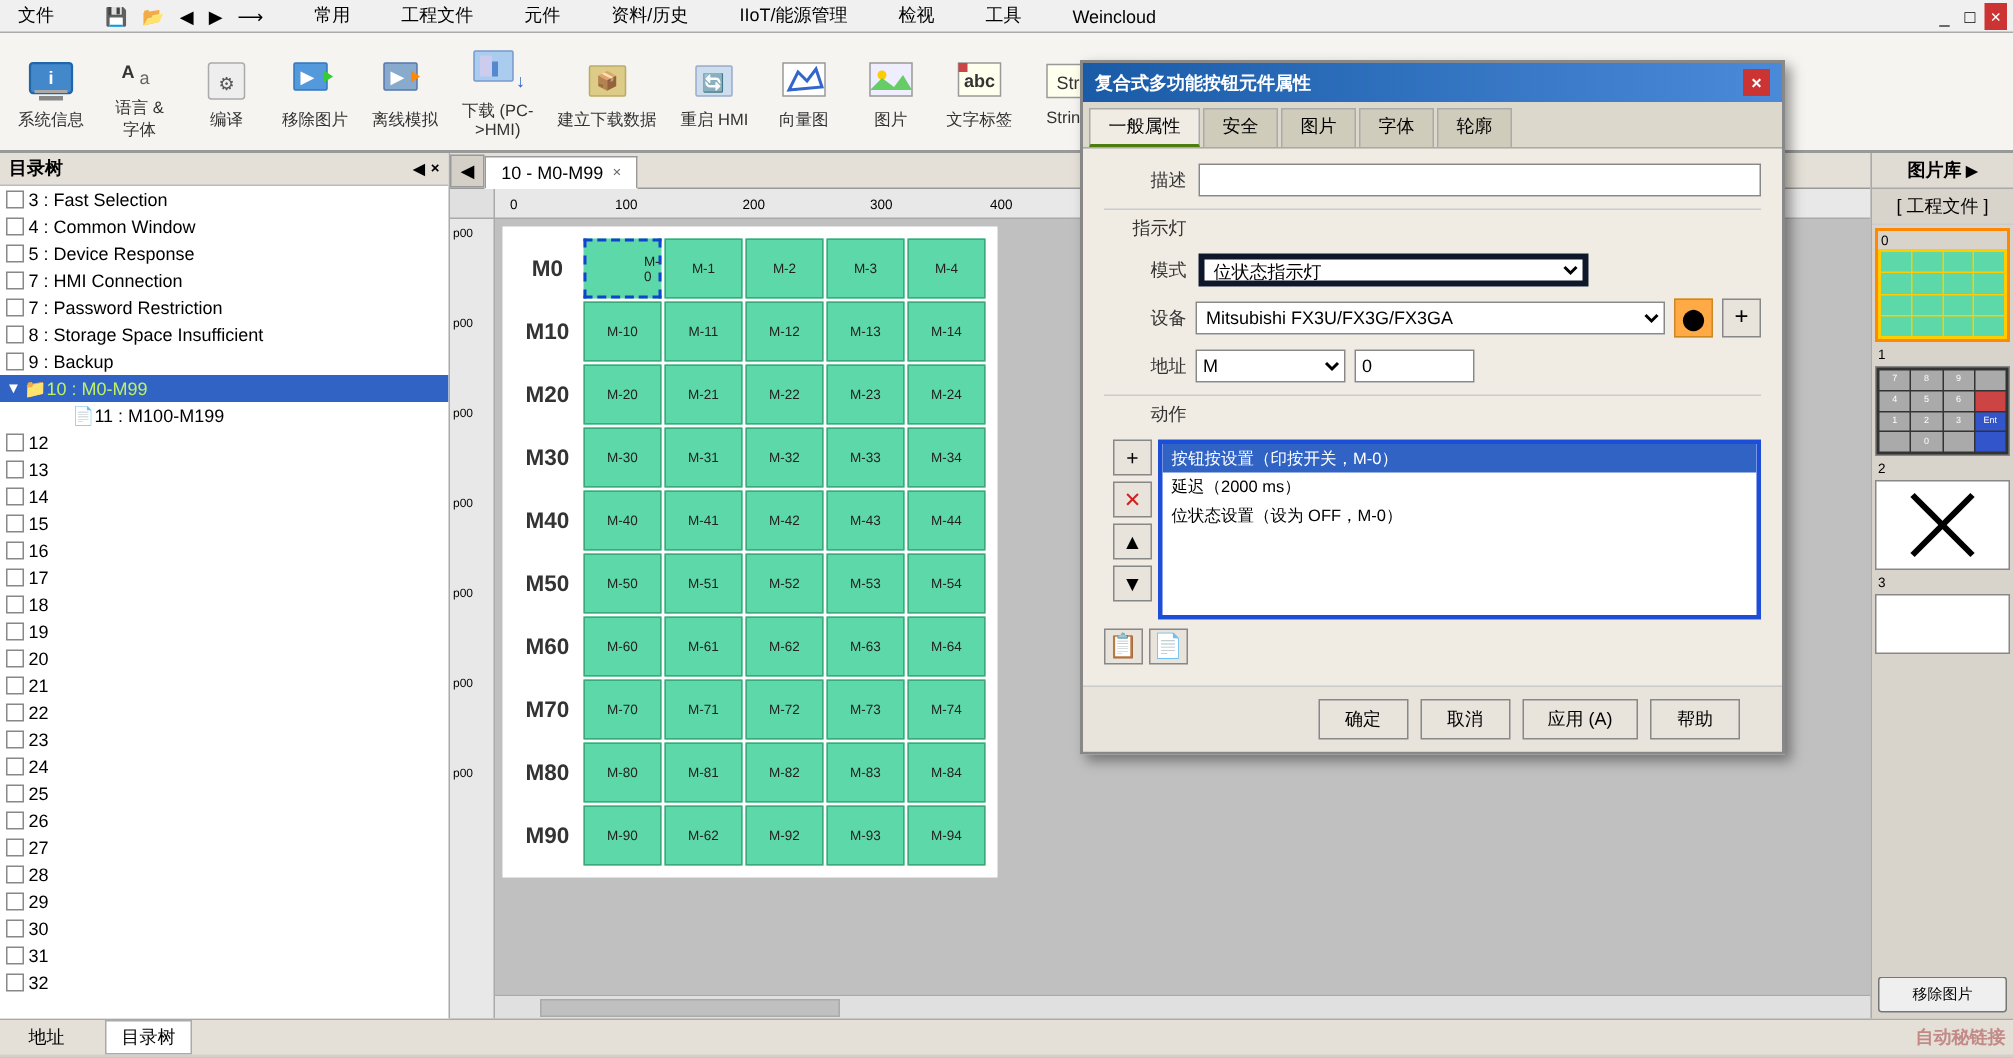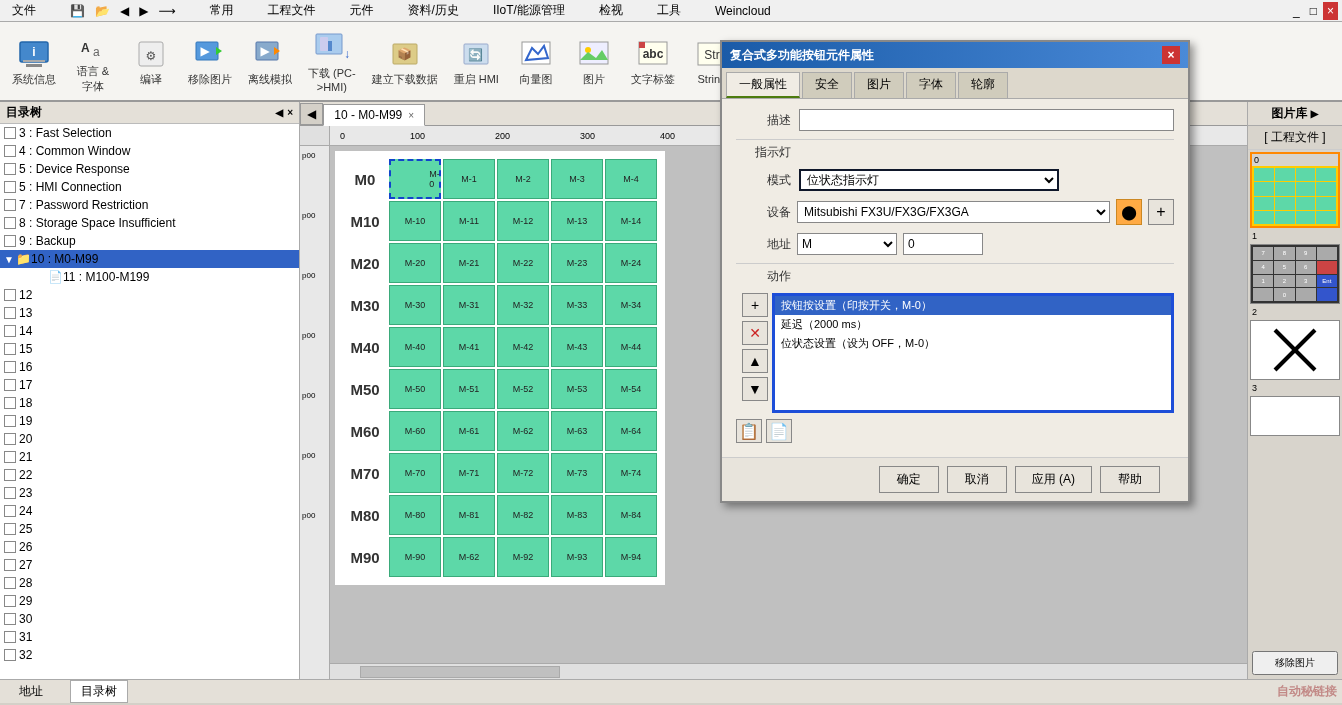--- a/index.html
+++ b/index.html
@@ -17,21 +17,21 @@
 
     
     .main-area { display: flex; height: calc(705px - 22px - 82px - 24px); }
 
     
     .dir-tree { width: 300px; min-width: 300px; background: #fff; border-right: 1px solid #aaa; overflow-y: auto; }
     .dir-header { background: #e4e0d8; border-bottom: 1px solid #bbb; height: 22px; display: flex; align-items: center; padding: 0 6px; font-weight: bold; justify-content: space-between; }
     .dir-header-icons { display: flex; gap: 4px; }
     .dir-tree-item { display: flex; align-items: center; padding: 2px 4px; cursor: pointer; user-select: none; white-space: nowrap; }
     .dir-tree-item.selected { background: #3163c5; color: white; }
-    .dir-tree-item.selected .item-text { color: #000000; }
+    .dir-tree-item.selected .item-text { color: #bef264; }
     .dir-indent { display: inline-block; width: 16px; }
     .dir-arrow { display: inline-block; width: 12px; font-size: 10px; }
     .dir-checkbox { width: 12px; height: 12px; border: 1px solid #888; display: inline-flex; align-items: center; justify-content: center; margin-right: 3px; font-size: 8px; }
     .item-text { font-size: 12px; }
 
     
     .editor-area { flex: 1; display: flex; flex-direction: column; background: #c8c8c8; overflow: hidden; }
     .tab-bar { display: flex; background: #e4e0d8; border-bottom: 1px solid #999; height: 24px; align-items: flex-end; }
     .tab { display: flex; align-items: center; padding: 2px 10px; background: #d4d0c8; border: 1px solid #999; border-bottom: none; cursor: pointer; font-size: 12px; gap: 6px; height: 22px; }
     .tab.active { background: #fff; border-bottom: 1px solid #fff; margin-bottom: -1px; }
@@ -63,21 +63,21 @@
     .dialog-titlebar { background: linear-gradient(to right, #1a5ba8, #4a8ad8); color: white; padding: 4px 8px; display: flex; align-items: center; justify-content: space-between; font-size: 13px; font-weight: bold; }
     .dialog-close-btn { background: #cc3333; color: white; border: none; cursor: pointer; width: 18px; height: 18px; display: flex; align-items: center; justify-content: center; font-size: 12px; font-weight: bold; }
     .dialog-tabs { display: flex; background: #ddd8cc; border-bottom: 1px solid #aaa; padding: 4px 4px 0; gap: 2px; }
     .dialog-tab { padding: 3px 12px; background: #d0ccbc; border: 1px solid #aaa; border-bottom: none; cursor: pointer; font-size: 12px; }
     .dialog-tab.active { background: #f0ece4; border-bottom: 2px solid #4d7c0f; }
     .dialog-body { padding: 10px 14px; }
     .form-row { display: flex; align-items: center; margin-bottom: 8px; gap: 8px; }
     .form-label { width: 55px; text-align: right; font-size: 12px; color: #333; }
     .form-input { flex: 1; height: 22px; border: 1px solid #888; background: white; padding: 0 4px; font-size: 12px; }
     .form-select { flex: 1; height: 22px; border: 1px solid #888; background: white; padding: 0 2px; font-size: 12px; }
-    .form-select-wide { width: 260px; height: 22px; border: 2px solid #0f172a; background: white; padding: 0 2px; font-size: 12px; }
+    .form-select-wide { width: 260px; height: 22px; border: 4px solid #0f172a; background: white; padding: 0 2px; font-size: 12px; }
     .checkbox-row { display: flex; align-items: center; gap: 6px; margin: 4px 0; }
     .action-list { flex: 1; background: white; border: 3px solid #1d4ed8; min-height: 120px; overflow-y: auto; }
     .action-item { padding: 2px 6px; font-size: 11px; cursor: pointer; }
     .action-item.selected { background: #3163c5; color: white; }
     .action-btns { display: flex; flex-direction: column; gap: 4px; margin-left: 6px; }
     .action-btn { width: 26px; height: 24px; border: 1px solid #888; background: #e8e4dc; cursor: pointer; display: flex; align-items: center; justify-content: center; font-size: 14px; }
     .dialog-footer { display: flex; justify-content: flex-end; gap: 8px; padding: 8px 28px; border-top: 1px solid #ccc; background: #e8e4dc; }
     .dialog-btn { padding: 4px 16px; border: 1px solid #888; background: #e8e4dc; cursor: pointer; font-size: 12px; min-width: 60px; }
     .device-row { display: flex; align-items: center; gap: 6px; }
     .addr-row { display: flex; align-items: center; gap: 6px; }
@@ -251,21 +251,21 @@
         <div class="dir-tree-item">
           <span class="dir-checkbox"></span>
           <span class="item-text">4 : Common Window</span>
         </div>
         <div class="dir-tree-item">
           <span class="dir-checkbox"></span>
           <span class="item-text">5 : Device Response</span>
         </div>
         <div class="dir-tree-item">
           <span class="dir-checkbox"></span>
-          <span class="item-text">5 : HMI Connection</span>
+          <span class="item-text">7 : HMI Connection</span>
         </div>
         <div class="dir-tree-item">
           <span class="dir-checkbox"></span>
           <span class="item-text">7 : Password Restriction</span>
         </div>
         <div class="dir-tree-item">
           <span class="dir-checkbox"></span>
           <span class="item-text">8 : Storage Space Insufficient</span>
         </div>
         <div class="dir-tree-item">

